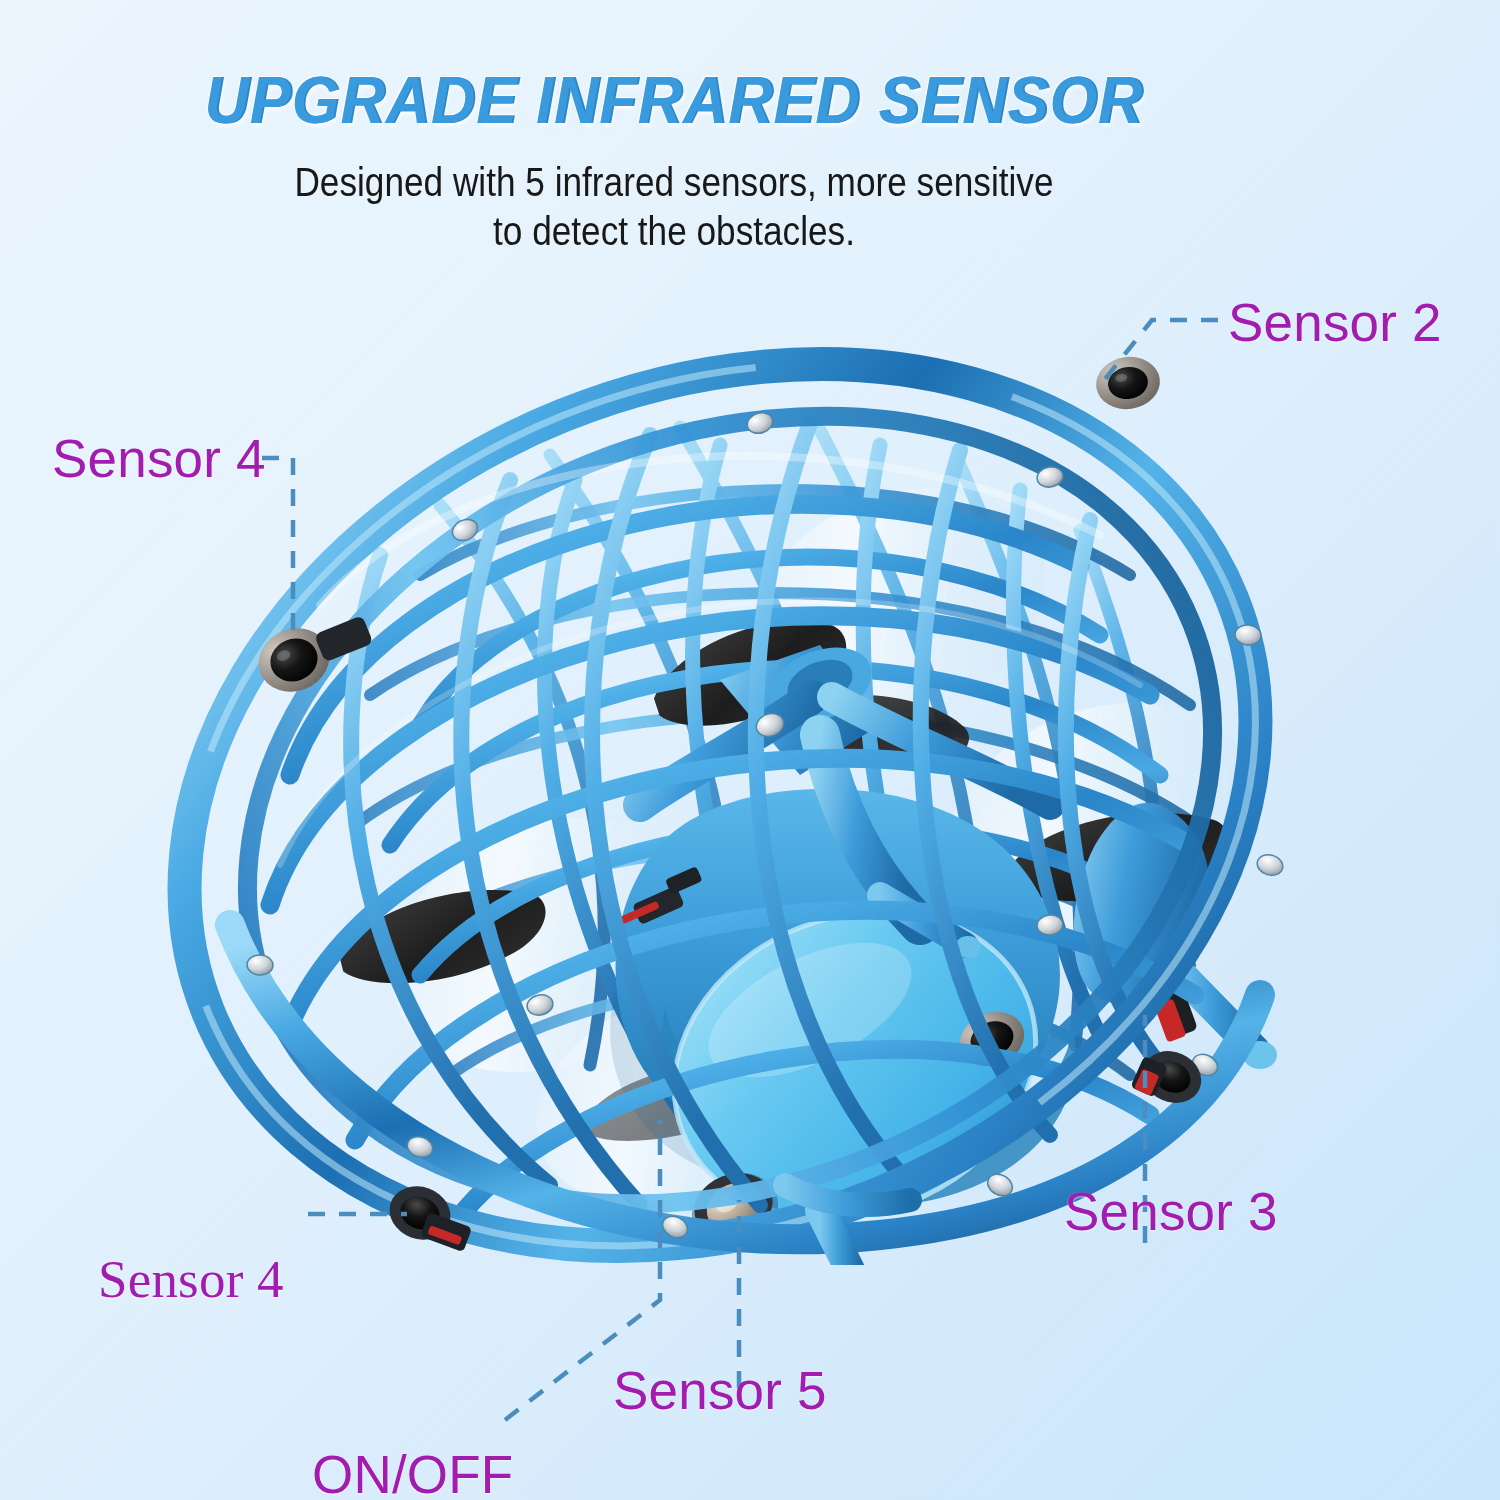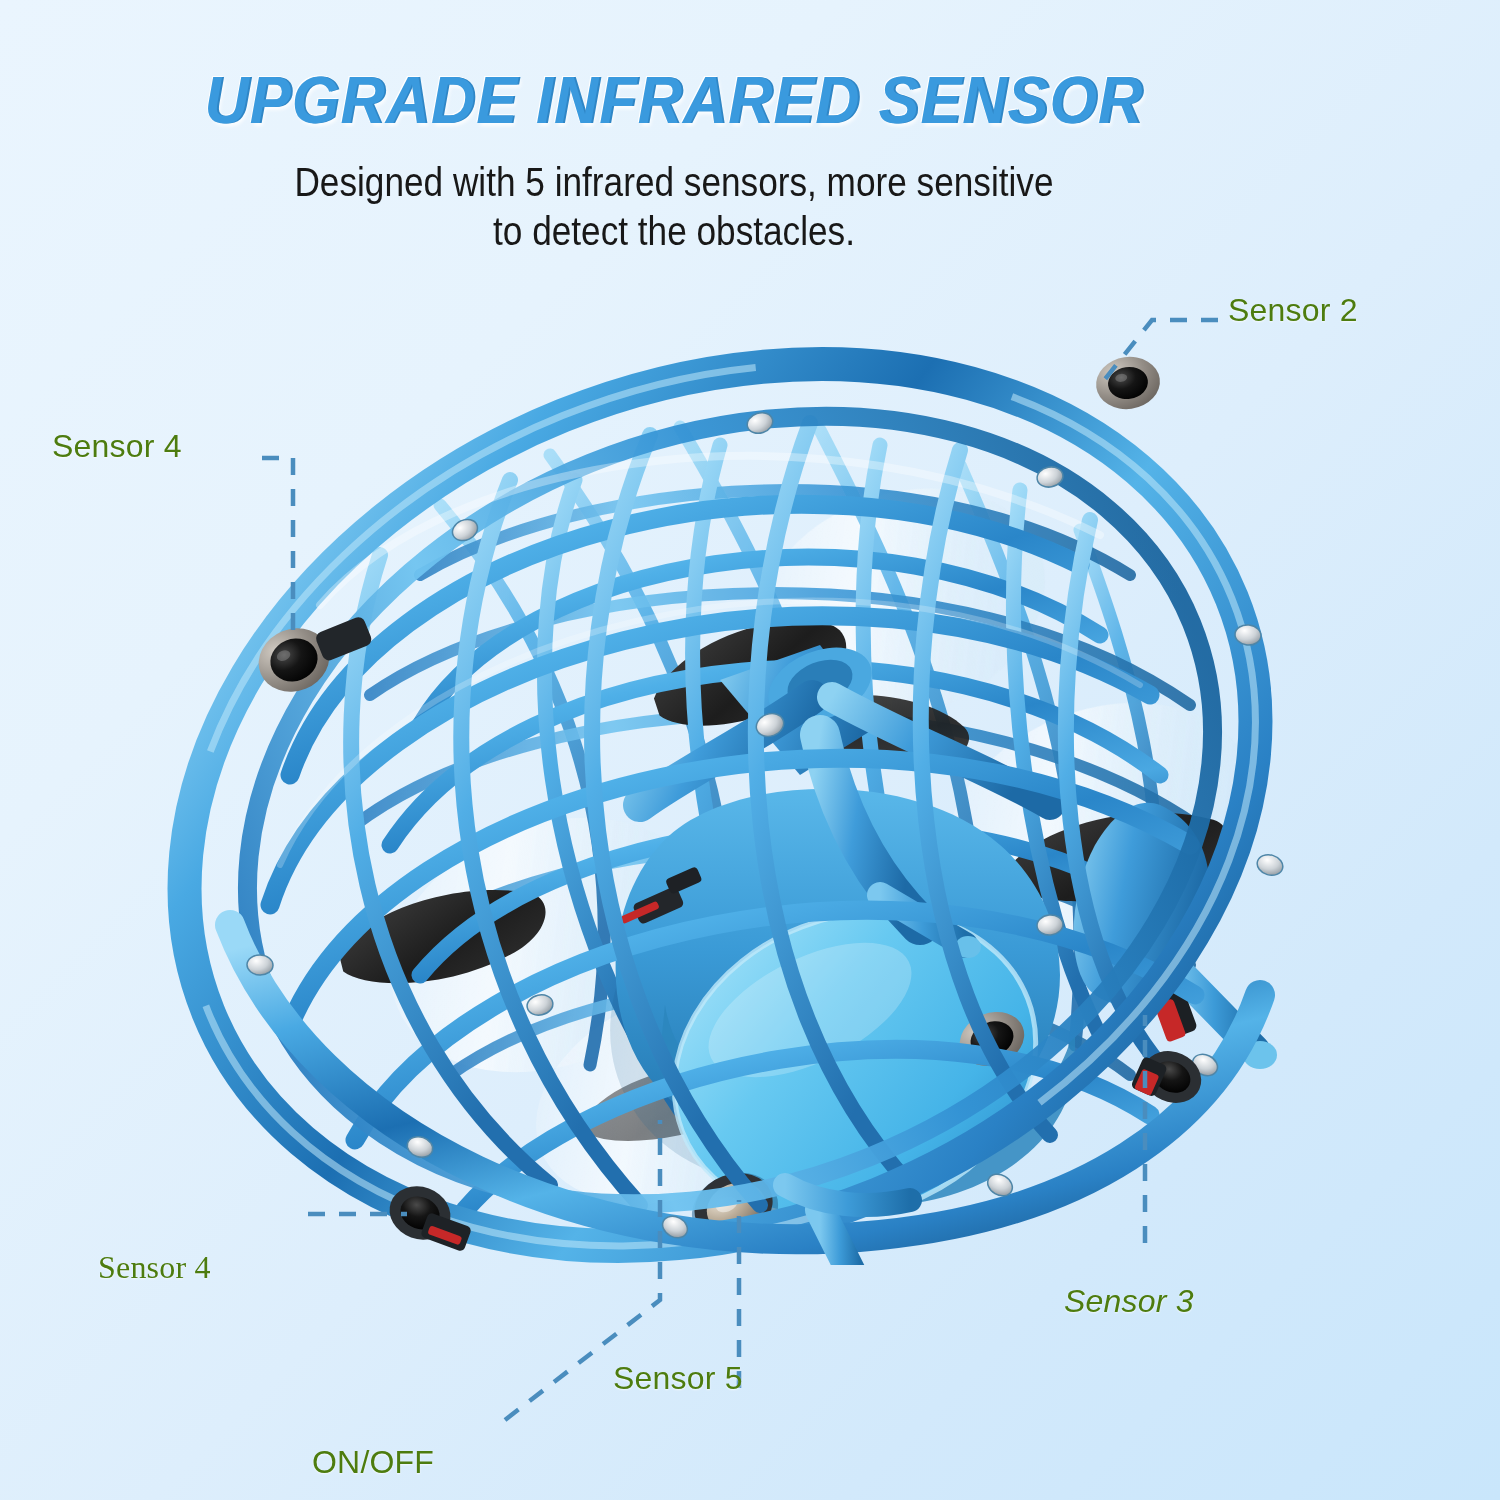--- a/index.html
+++ b/index.html
@@ -30,29 +30,29 @@
   .subtitle{
     margin:0;padding-top:20px;
     font-size:40px;line-height:1.22;color:#181818;font-weight:400;
     transform:scaleX(0.88);
   }
   .subtitle span{display:block;}
 
   
   .label{
     position:absolute;
-    font-size:32px;
-    color:#4d7c0f;
+    font-size:53px;
+    color:#a21caf;
     white-space:nowrap;
     letter-spacing:.2px;
     text-shadow:0 1px 2px rgba(255,255,255,.7);
   }
   #label-sensor1{left:52px; top:428px;}
   #label-sensor2{left:1228px;top:292px;}
-  #label-sensor3{left:1064px;top:1283px;font-style:italic;}
+  #label-sensor3{left:1064px;top:1181px;}
   #label-sensor4{left:98px;  top:1249px;font-family:Liberation Serif, serif;}
   #label-sensor5{left:613px; top:1360px;}
   #label-onoff  {left:312px; top:1444px;}
 
   
   #leaders{position:absolute;left:0;top:0;width:1500px;height:1500px;pointer-events:none;}
 
   
   #drone{position:absolute;left:120px;top:305px;width:1240px;height:960px;}
 </style>

